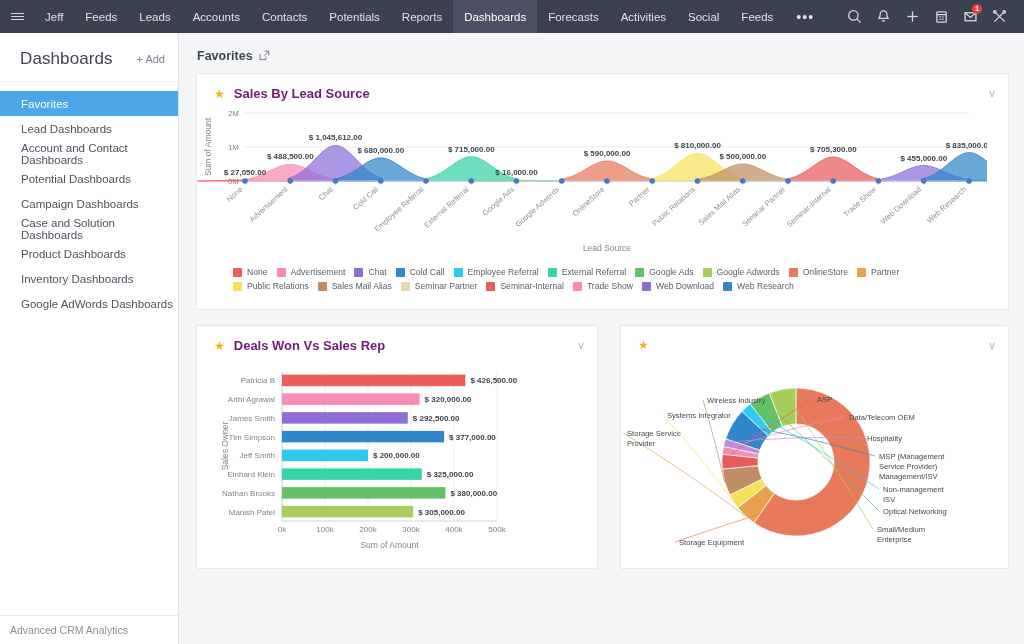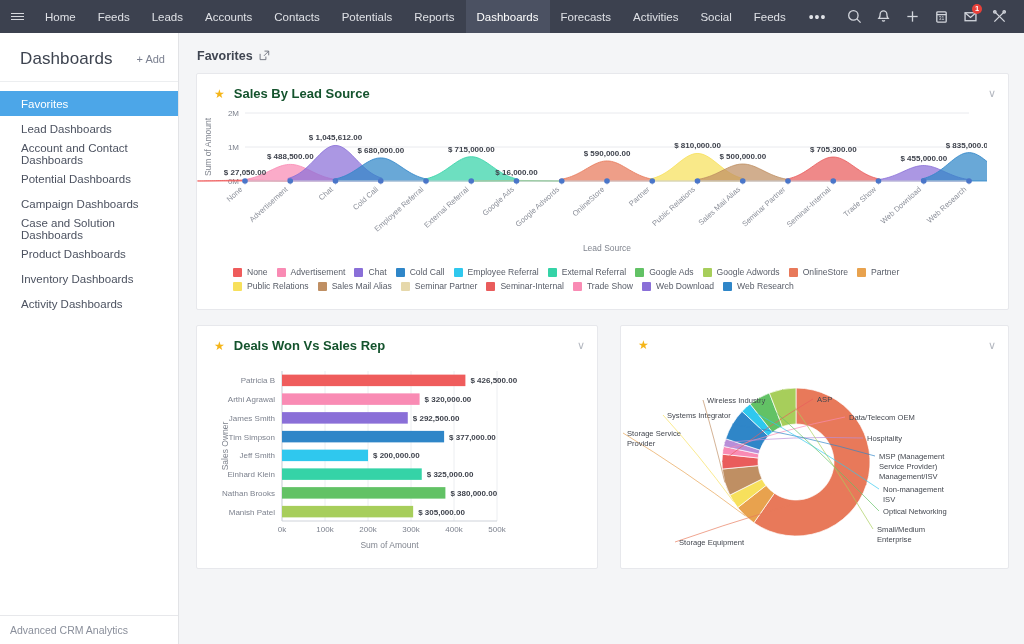--- a/index.html
+++ b/index.html
@@ -66,21 +66,21 @@
   .content-title { font-size: 12.5px; color: #3f4551; font-weight: bold; }
   .ext-icon { margin-left: 6px; display: inline-flex; }
 
   .cards { padding: 8px 15px 0 17px; }
   .card {
     background: #ffffff; border: 1px solid #e7e8ec; border-radius: 2px;
     position: relative; margin-bottom: 15px;
   }
   .card-head { display: flex; align-items: center; padding: 12px 12px 0 17px; }
   .star { color: #f5b518; font-size: 12px; margin-right: 9px; }
-  .card-title { font-size: 13px; color: #14532d; font-weight: bold; }
+  .card-title { font-size: 13px; color: #701a75; font-weight: bold; }
   .chev { margin-left: auto; cursor: pointer; color: #b4b8c0; font-size: 11px; line-height:1; }
 
   .row2 { display: flex; gap: 22px; }
   .card-half { flex: 1; }
 
   
   .chart-area { position: relative; }
   svg.plot { display: block; }
   .ax-label { font-size: 8px; fill: #7d828e; font-family: "Liberation Sans", sans-serif; }
   .ax-title { font-size: 8.5px; fill: #80858f; font-family: "Liberation Sans", sans-serif; }
@@ -99,21 +99,21 @@
 
 <div class="topnav">
   <div class="hamburger">
     <div>
         <span></span>
         <span></span>
         <span></span>
       </div>
   </div>
   <div class="nav-items" id="navItems">
-      <div class="nav-item">Home</div>
+      <div class="nav-item">Jeff</div>
       <div class="nav-item">Feeds</div>
       <div class="nav-item">Leads</div>
       <div class="nav-item">Accounts</div>
       <div class="nav-item">Contacts</div>
       <div class="nav-item">Potentials</div>
       <div class="nav-item">Reports</div>
       <div class="nav-item active">Dashboards</div>
       <div class="nav-item">Forecasts</div>
       <div class="nav-item">Activities</div>
       <div class="nav-item">Social</div>
@@ -173,21 +173,21 @@
     </div>
     <div class="sb-list" id="sbList">
         <div class="sb-item active">Favorites</div>
         <div class="sb-item">Lead Dashboards</div>
         <div class="sb-item">Account and Contact Dashboards</div>
         <div class="sb-item">Potential Dashboards</div>
         <div class="sb-item">Campaign Dashboards</div>
         <div class="sb-item">Case and Solution Dashboards</div>
         <div class="sb-item">Product Dashboards</div>
         <div class="sb-item">Inventory Dashboards</div>
-        <div class="sb-item">Activity Dashboards</div>
+        <div class="sb-item">Google AdWords Dashboards</div>
       </div>
     <div class="sb-foot">Advanced CRM Analytics</div>
   </div>
 
   <div class="content">
     <div class="content-head">
       <span class="content-title">Favorites</span>
       <span class="ext-icon">
         <svg width="11" height="11" viewBox="0 0 12 12" fill="none" stroke="#6b707c" stroke-width="1">
             <path d="M1.2 4.2v6.3h6.3V7.2"></path>

